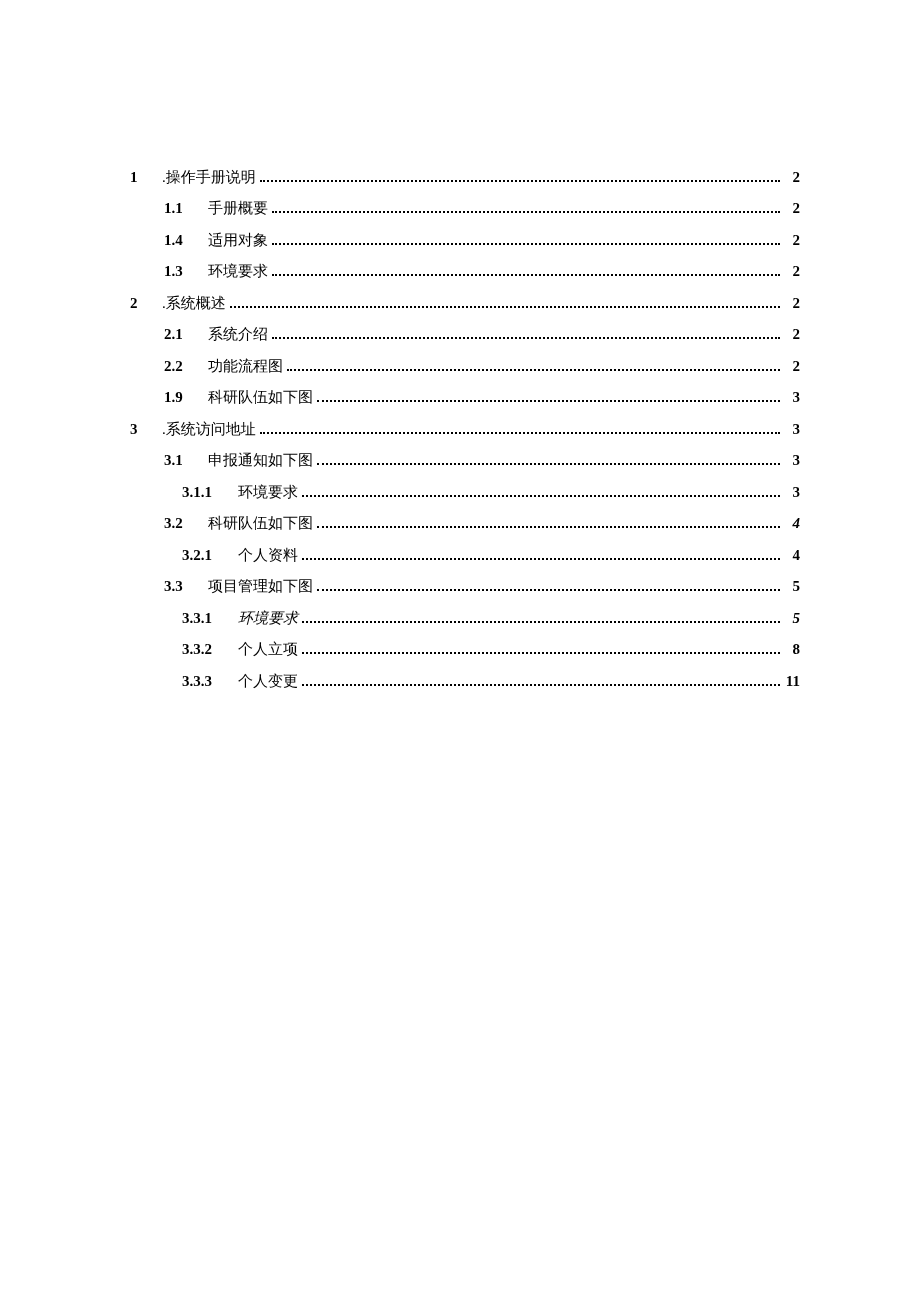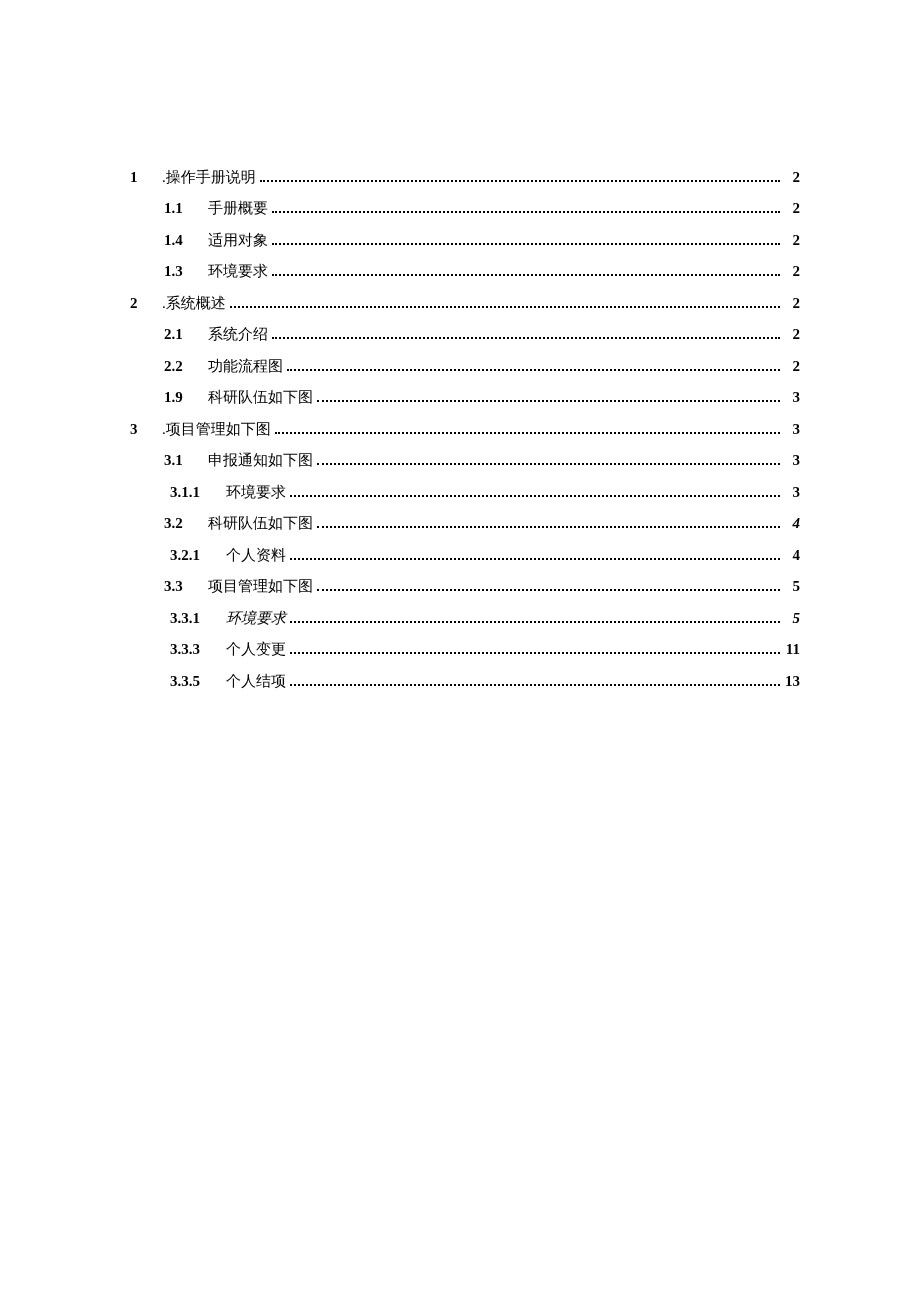--- a/index.html
+++ b/index.html
@@ -25,21 +25,21 @@
     align-items: baseline;
     white-space: nowrap;
     margin-bottom: 10px;
   }
   .toc-num {
     font-weight: bold;
     flex: 0 0 auto;
   }
   .toc-num.l1 { width: 24px; }
   .toc-num.l2 { width: 36px; margin-left: 34px; }
-  .toc-num.l3 { width: 48px; margin-left: 40px; }
+  .toc-num.l3 { width: 48px; margin-left: 52px; }
   .toc-title {
     flex: 0 0 auto;
     padding-left: 8px;
   }
   .toc-dots {
     flex: 1 1 auto;
     border-bottom: 2px dotted #000;
     margin: 0 4px 4px 4px;
     height: 0.9em;
   }
@@ -103,21 +103,21 @@
         <span class="toc-page">2</span>
       </div>
       <div class="toc-row">
         <span class="toc-num l2">1.9</span>
         <span class="toc-title">科研队伍如下图</span>
         <span class="toc-dots"></span>
         <span class="toc-page">3</span>
       </div>
       <div class="toc-row section-block">
         <span class="toc-num l1">3</span>
-        <span class="toc-title bold">.项目管理如下图</span>
+        <span class="toc-title bold">.系统访问地址</span>
         <span class="toc-dots"></span>
         <span class="toc-page">3</span>
       </div>
       <div class="toc-row">
         <span class="toc-num l2">3.1</span>
         <span class="toc-title">申报通知如下图</span>
         <span class="toc-dots"></span>
         <span class="toc-page">3</span>
       </div>
       <div class="toc-row">
@@ -144,25 +144,25 @@
         <span class="toc-dots"></span>
         <span class="toc-page">5</span>
       </div>
       <div class="toc-row">
         <span class="toc-num l3">3.3.1</span>
         <span class="toc-title italic">环境要求</span>
         <span class="toc-dots"></span>
         <span class="toc-page italic">5</span>
       </div>
       <div class="toc-row">
+        <span class="toc-num l3">3.3.2</span>
+        <span class="toc-title">个人立项</span>
+        <span class="toc-dots"></span>
+        <span class="toc-page">8</span>
+      </div>
+      <div class="toc-row">
         <span class="toc-num l3">3.3.3</span>
         <span class="toc-title">个人变更</span>
         <span class="toc-dots"></span>
         <span class="toc-page">11</span>
       </div>
-      <div class="toc-row">
-        <span class="toc-num l3">3.3.5</span>
-        <span class="toc-title">个人结项</span>
-        <span class="toc-dots"></span>
-        <span class="toc-page">13</span>
-      </div>
     </div>
 </div>
 
 </body></html>

